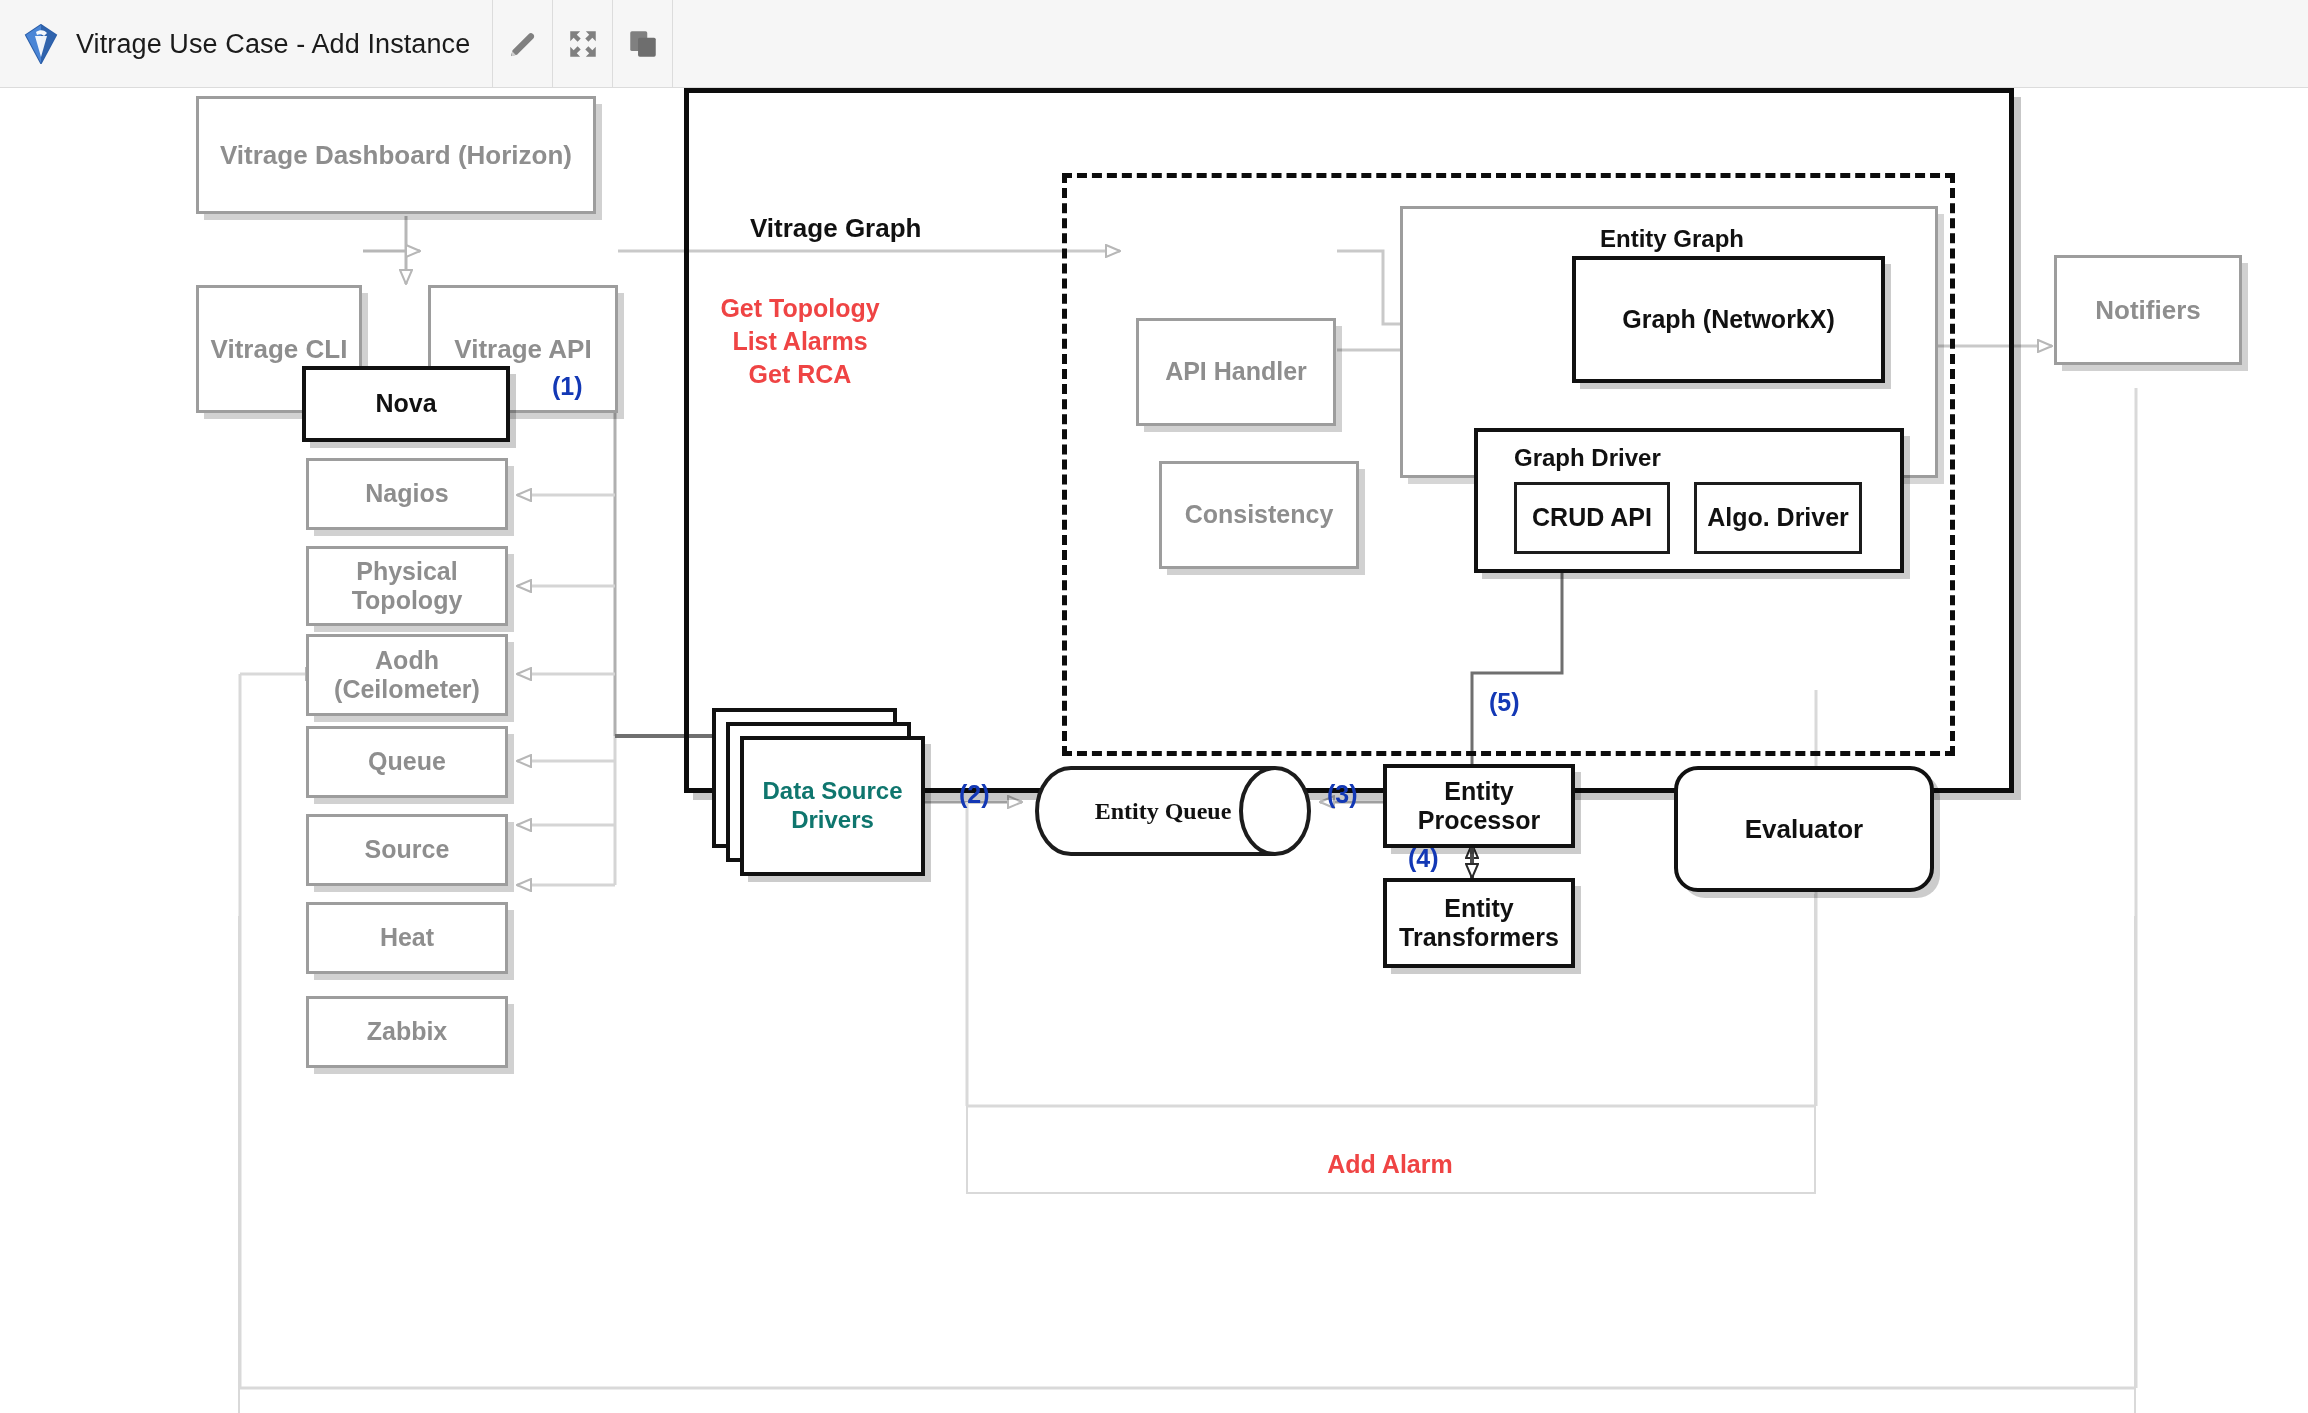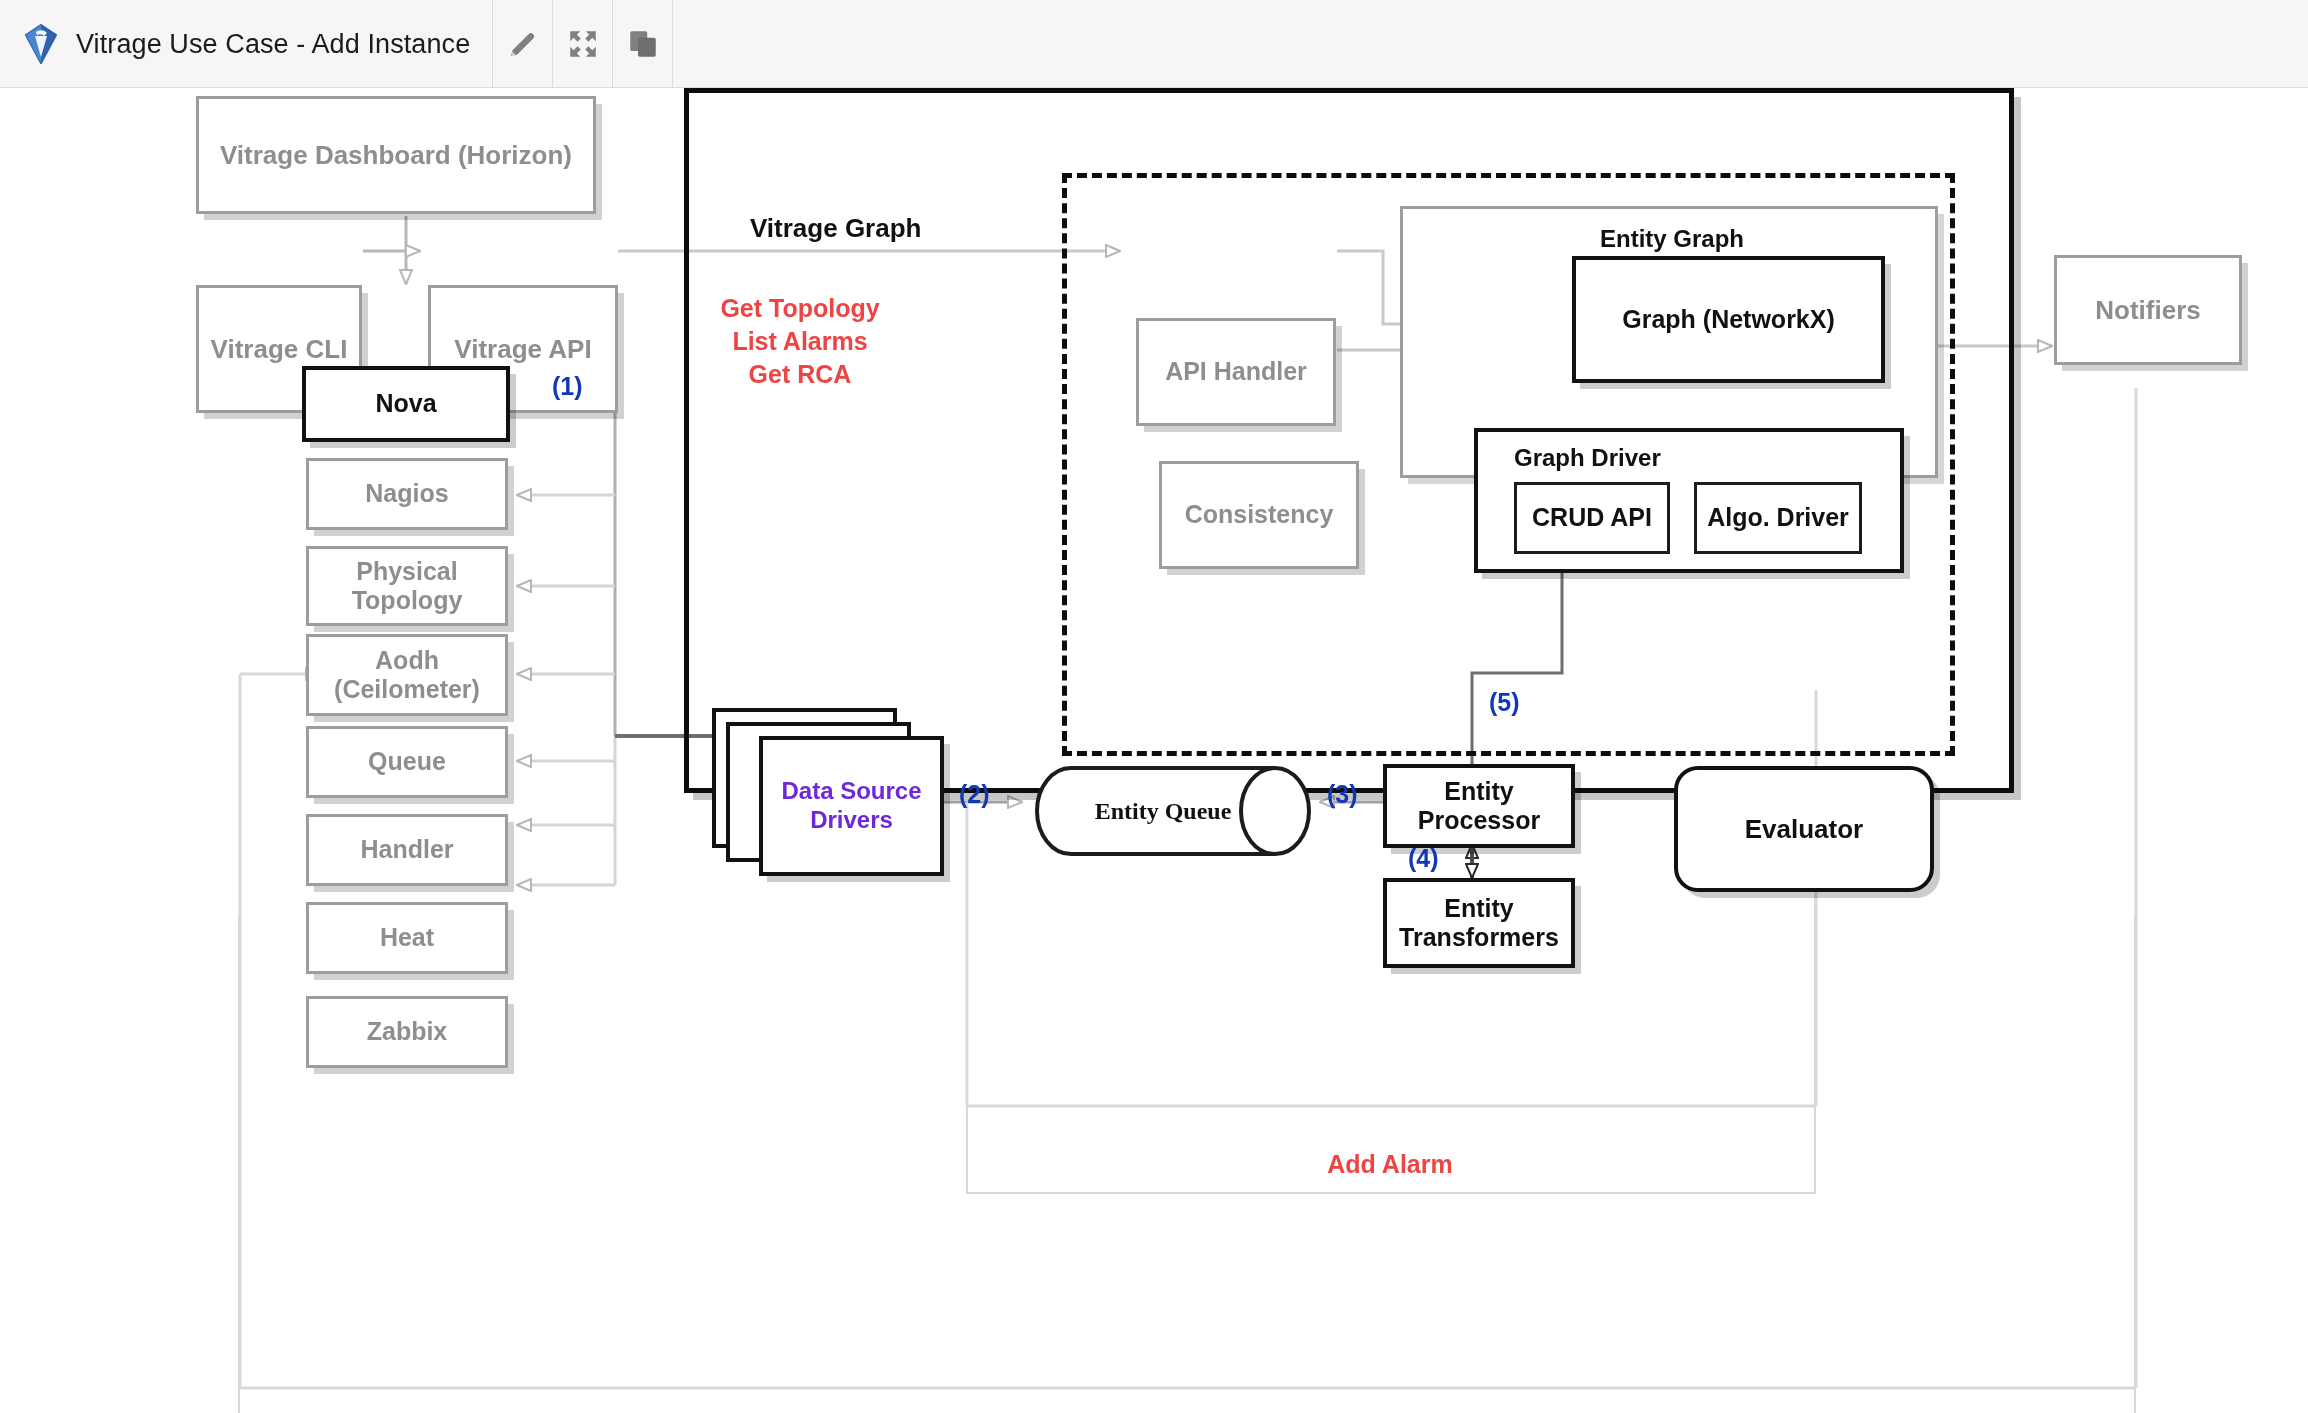--- a/index.html
+++ b/index.html
@@ -146,24 +146,23 @@
   #dsd-wrap { position: absolute; left: 712px; top: 620px; width: 230px; height: 185px; }
   #dsd-wrap .sheet {
     position: absolute; width: 185px; height: 140px;
     background: #ffffff; border: 4px solid #111111;
   }
   #dsd-wrap .s1 { left: 0px;  top: 0px; }
   #dsd-wrap .s2 { left: 14px; top: 14px; }
   #dsd-wrap .s3 {
     left: 28px; top: 28px;
     display: flex; align-items: center; justify-content: center;
-    font-size: 24px; font-weight: bold; color: #6d28d9; text-align: center;
+    font-size: 24px; font-weight: bold; color: #0f766e; text-align: center;
     white-space: pre-line; line-height: 1.2;
     box-shadow: 7px 7px 0 -1px rgba(0,0,0,0.20);
-    margin-left: 19px;
   }
 
   
   #entity-queue {
     position: absolute; left: 1035px; top: 678px;
     width: 276px; height: 90px;
   }
   #entity-queue .eq-label {
     position: absolute; left: 8px; top: 0; width: 240px; height: 90px;
     display: flex; align-items: center; justify-content: center;
@@ -313,21 +312,21 @@
     <div class="node grey" style="left:306px; top:370px; width:202px; height:72px; font-size:25px;">Nagios</div>
 
     <div class="node grey" style="left:306px; top:458px; width:202px; height:80px; font-size:25px;">Physical
 Topology</div>
 
     <div class="node grey" style="left:306px; top:546px; width:202px; height:82px; font-size:25px;">Aodh
 (Ceilometer)</div>
 
     <div class="node grey" style="left:306px; top:638px; width:202px; height:72px; font-size:25px;">Queue</div>
 
-    <div class="node grey" style="left:306px; top:726px; width:202px; height:72px; font-size:25px;">Handler</div>
+    <div class="node grey" style="left:306px; top:726px; width:202px; height:72px; font-size:25px;">Source</div>
 
     <div class="node grey" style="left:306px; top:814px; width:202px; height:72px; font-size:25px;">Heat</div>
 
     <div class="node grey" style="left:306px; top:908px; width:202px; height:72px; font-size:25px;">Zabbix</div>
 
     <div class="node grey" style="left:1136px; top:230px; width:200px; height:108px; font-size:25px;">API Handler</div>
 
     <div class="node grey" style="left:1136px; top:373px; width:200px; height:108px; font-size:25px;margin-left:23px;">Consistency</div>
 
     <div class="node dark" style="left:1572px; top:168px; width:313px; height:127px; font-size:25px;">Graph (NetworkX)</div>

